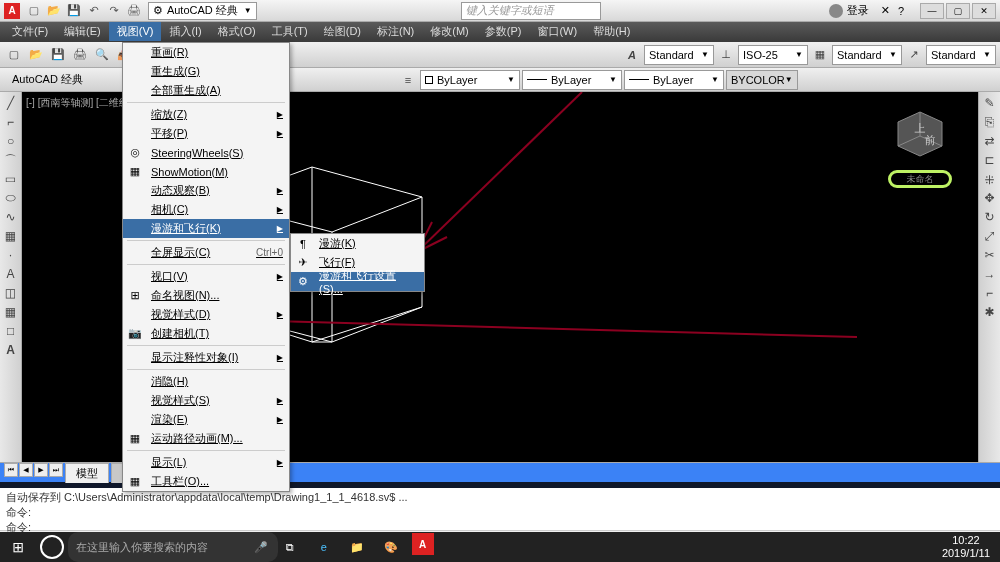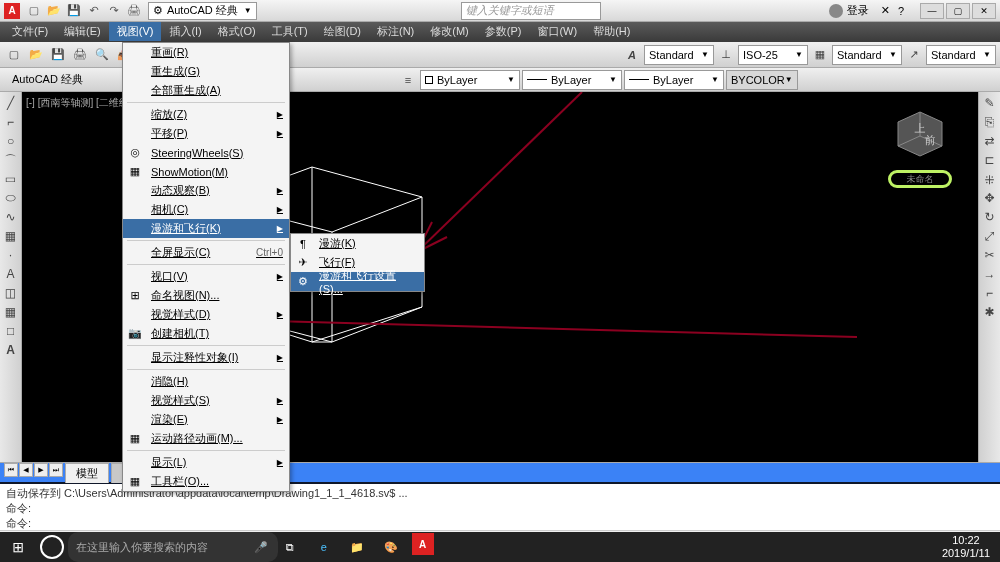--- a/index.html
+++ b/index.html
@@ -51,21 +51,21 @@
 
 .nav-cube { position: absolute; top: 12px; right: 28px; width: 60px; height: 60px; }
 .compass { position: absolute; top: 78px; right: 26px; width: 64px; height: 18px; border: 3px solid #bef264; border-radius: 9px; display: flex; align-items: center; justify-content: center; color: #888; font-size: 9px; }
 
 .tabs-bar { height: 20px; background: #3b82f6; display: flex; align-items: flex-start; padding: 0 4px; border-top: 1px solid #aaa; }
 .tab-nav { display: flex; gap: 1px; }
 .tab-nav-btn { width: 14px; height: 14px; border: 1px solid #aaa; background: #eee; display: flex; align-items: center; justify-content: center; font-size: 7px; }
 .tab { padding: 2px 10px; background: #c8c8c8; border: 1px solid #aaa; border-bottom: none; margin-left: 2px; }
 .tab.active { background: #f0f0f0; }
 
-.command-area { height: 48px; background: #fff; border-top: 2px solid #0f172a; padding: 2px 6px; font-size: 10px; font-family: monospace; color: #333; }
+.command-area { height: 48px; background: #fff; border-top: 6px solid #0f172a; padding: 2px 6px; font-size: 10px; font-family: monospace; color: #333; }
 .status-hint { height: 16px; background: #f0f0f0; padding: 1px 6px; font-size: 10px; border-top: 1px solid #ccc; }
 
 .taskbar { position: absolute; bottom: 0; left: 0; right: 0; height: 30px; background: #222; display: flex; align-items: center; }
 .start-btn { width: 36px; height: 30px; display: flex; align-items: center; justify-content: center; color: #fff; font-size: 14px; }
 .cortana { width: 24px; height: 24px; border: 2px solid #fff; border-radius: 50%; margin: 0 4px; }
 .search-task { flex: 0 0 210px; background: #333; color: #aaa; padding: 4px 8px; height: 30px; display: flex; align-items: center; border-radius: 10px; }
 .task-icons { display: flex; gap: 6px; margin-left: 8px; }
 .task-icon { width: 28px; height: 28px; display: flex; align-items: center; justify-content: center; color: #fff; }
 .clock { margin-left: auto; color: #fff; text-align: center; font-size: 10px; padding: 0 10px; line-height: 1.2; }
 

